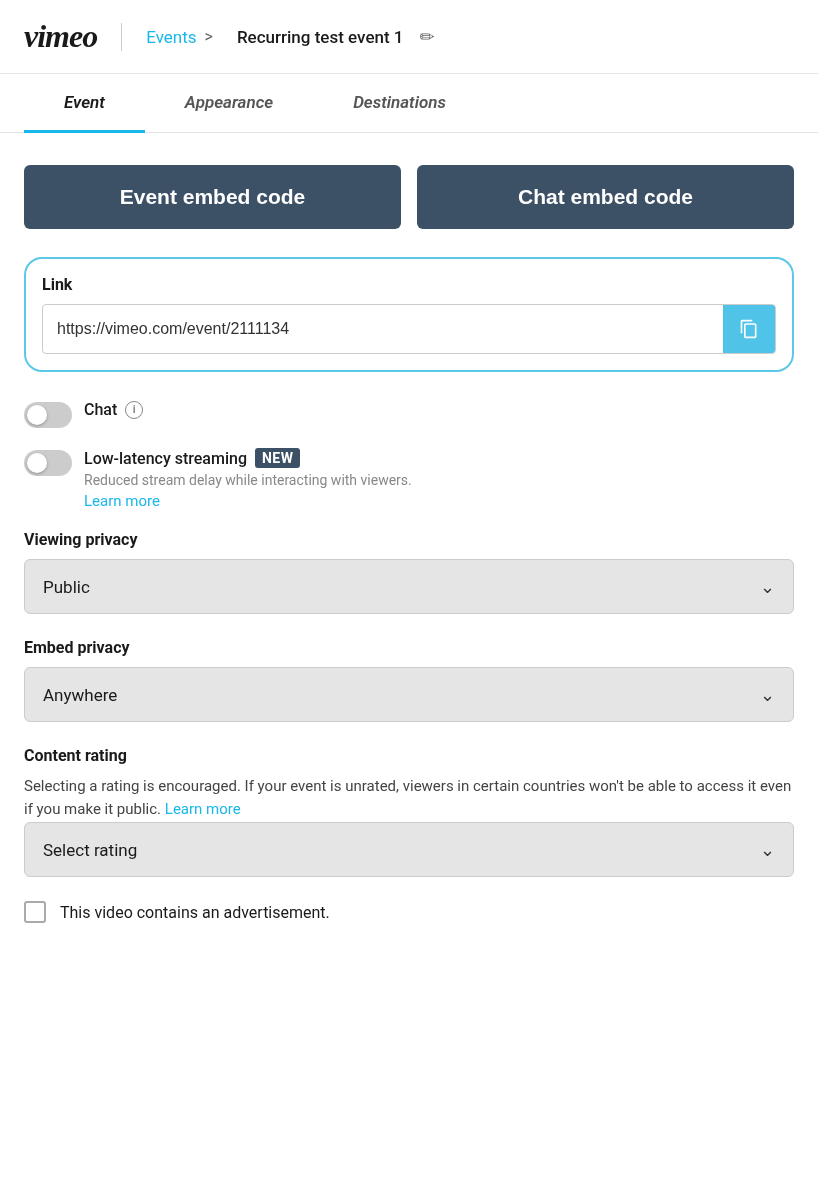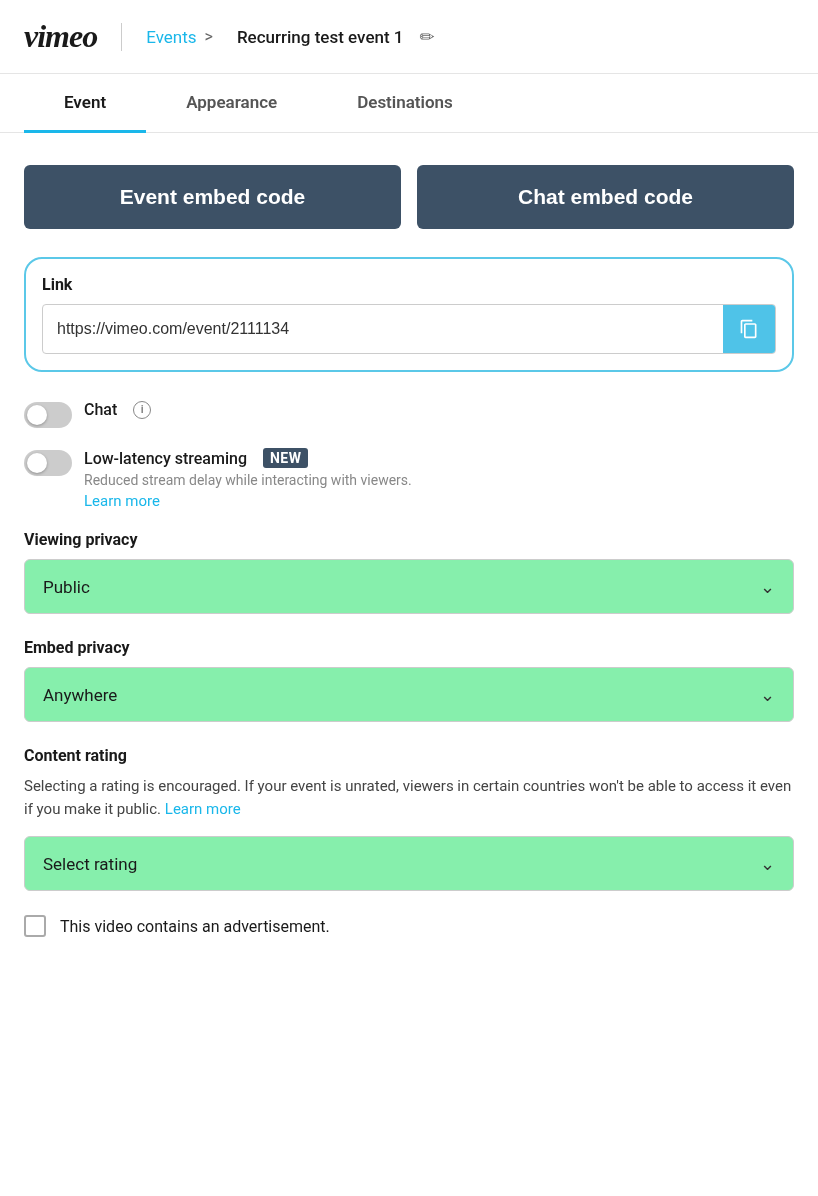--- a/index.html
+++ b/index.html
@@ -66,20 +66,21 @@
       padding: 0 24px;
     }
     .tab {
       padding: 18px 40px;
       font-size: 17px;
       font-weight: 600;
       color: #555;
       cursor: pointer;
       border-bottom: 3px solid transparent;
       margin-bottom: -1px;
+      font-style: italic;
     }
     .tab.active {
       color: #1a1a1a;
       border-bottom-color: #1ab7ea;
     }
 
     
     .content {
       padding: 32px 24px;
     }
@@ -182,21 +183,21 @@
       box-shadow: 0 1px 3px rgba(0,0,0,0.3);
     }
     .toggle-label-group {
       display: flex;
       flex-direction: column;
       gap: 4px;
     }
     .toggle-label {
       display: flex;
       align-items: center;
-      gap: 16px;
+      gap: 8px;
       font-size: 16px;
       font-weight: 500;
       color: #1a1a1a;
     }
     .info-icon {
       display: inline-flex;
       align-items: center;
       justify-content: center;
       width: 18px;
       height: 18px;
@@ -234,42 +235,42 @@
     .field-label {
       font-size: 16px;
       font-weight: 700;
       color: #1a1a1a;
       margin-bottom: 10px;
     }
     .select-wrapper {
       position: relative;
       border: 1px solid #ccc;
       border-radius: 6px;
-      background: #86efac;
+      background: #e5e5e5;
     }
     .select-display {
       display: flex;
       align-items: center;
       justify-content: space-between;
       padding: 16px 18px;
       font-size: 17px;
       color: #1a1a1a;
       cursor: pointer;
     }
     .chevron-down {
       font-size: 18px;
       color: #333;
     }
 
     
     .content-rating-desc {
       font-size: 15px;
       color: #444;
       line-height: 1.5;
-      margin-bottom: 16px;
+      margin-bottom: 2px;
     }
     .content-rating-desc .learn-more-link {
       display: inline;
     }
 
     
     .checkbox-row {
       display: flex;
       align-items: center;
       gap: 14px;

